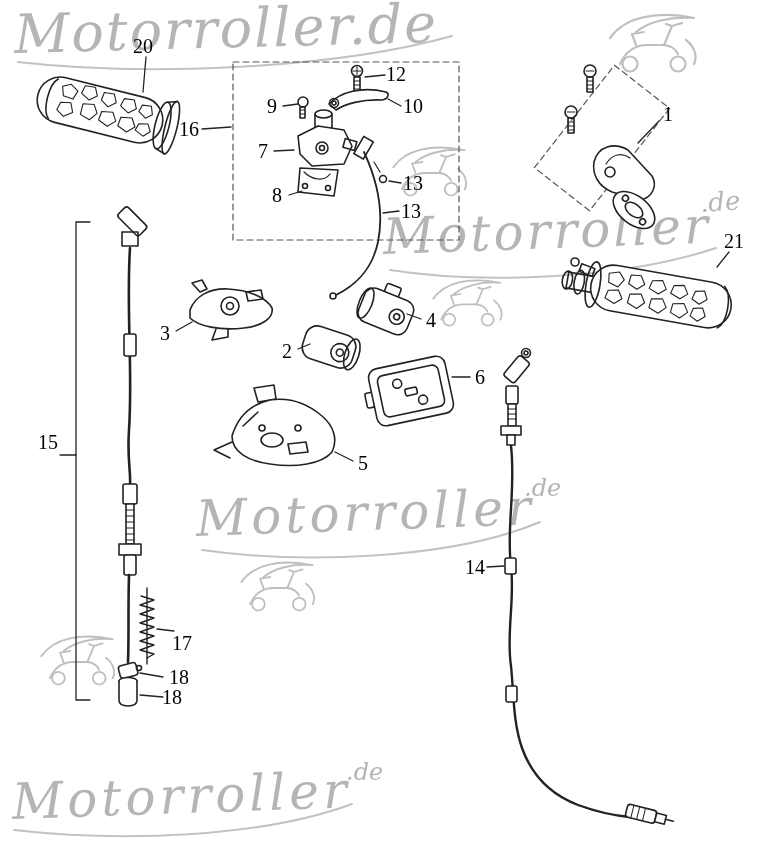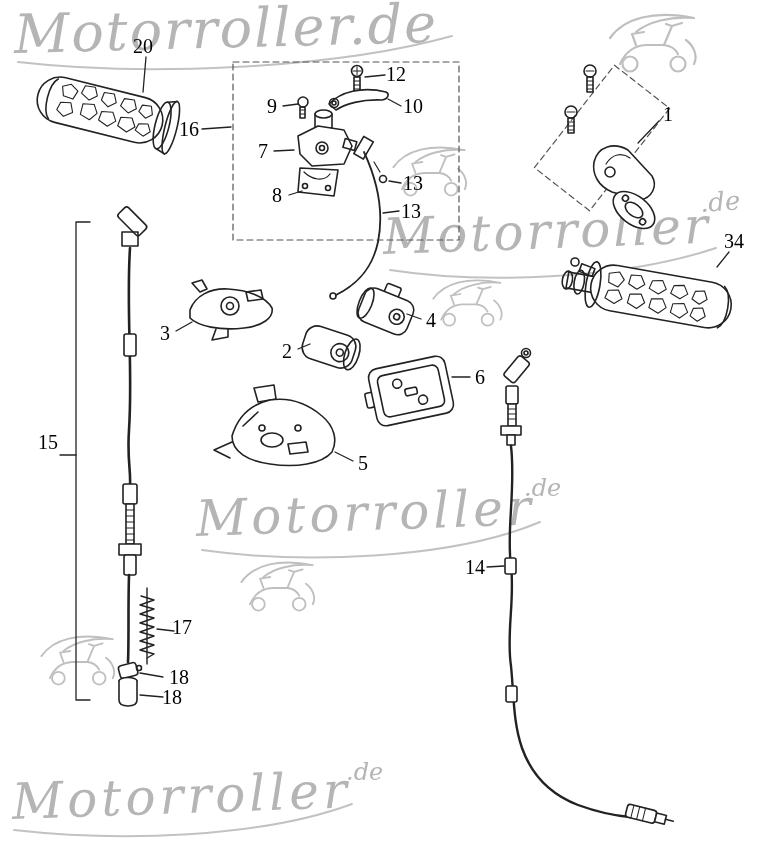--- a/index.html
+++ b/index.html
@@ -303,26 +303,26 @@
     <span class="plabel" style="left:143px;top:46px">20</span>
     <span class="plabel" style="left:189px;top:129px">16</span>
     <span class="plabel" style="left:272px;top:106px">9</span>
     <span class="plabel" style="left:263px;top:151px">7</span>
     <span class="plabel" style="left:277px;top:195px">8</span>
     <span class="plabel" style="left:396px;top:74px">12</span>
     <span class="plabel" style="left:413px;top:106px">10</span>
     <span class="plabel" style="left:413px;top:183px">13</span>
     <span class="plabel" style="left:411px;top:211px">13</span>
     <span class="plabel" style="left:668px;top:114px">1</span>
-    <span class="plabel" style="left:734px;top:241px">34</span>
+    <span class="plabel" style="left:734px;top:241px">21</span>
     <span class="plabel" style="left:165px;top:333px">3</span>
     <span class="plabel" style="left:287px;top:351px">2</span>
     <span class="plabel" style="left:431px;top:320px">4</span>
     <span class="plabel" style="left:480px;top:377px">6</span>
     <span class="plabel" style="left:363px;top:463px">5</span>
     <span class="plabel" style="left:48px;top:442px">15</span>
-    <span class="plabel" style="left:182px;top:627px">17</span>
+    <span class="plabel" style="left:182px;top:643px">17</span>
     <span class="plabel" style="left:179px;top:677px">18</span>
     <span class="plabel" style="left:172px;top:697px">18</span>
     <span class="plabel" style="left:475px;top:567px">14</span>
   </div>
 
 </div>
 
 </body></html>

